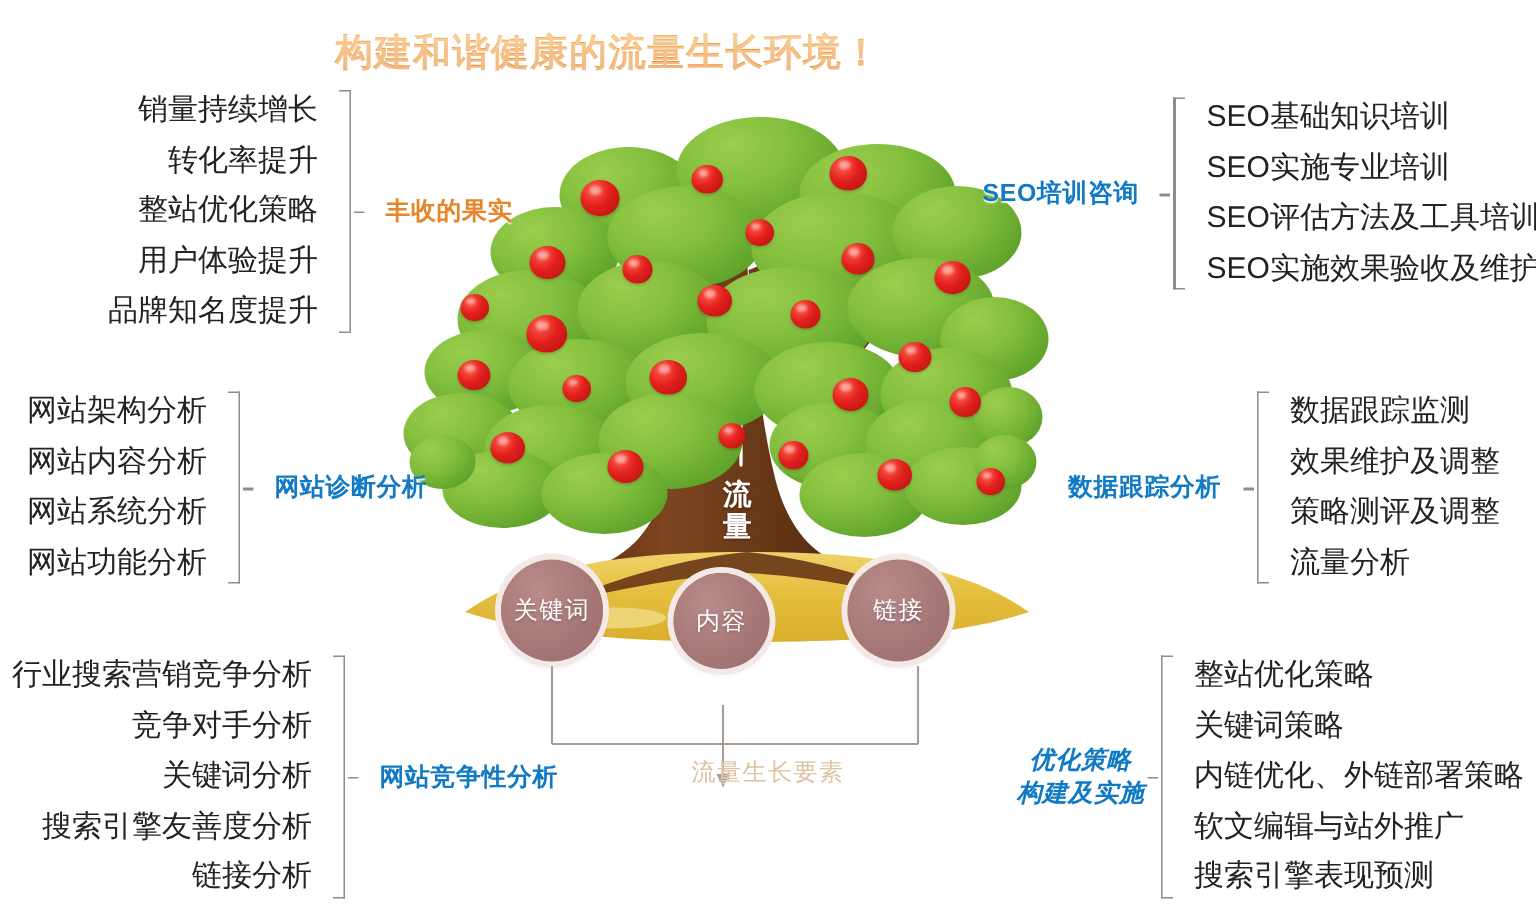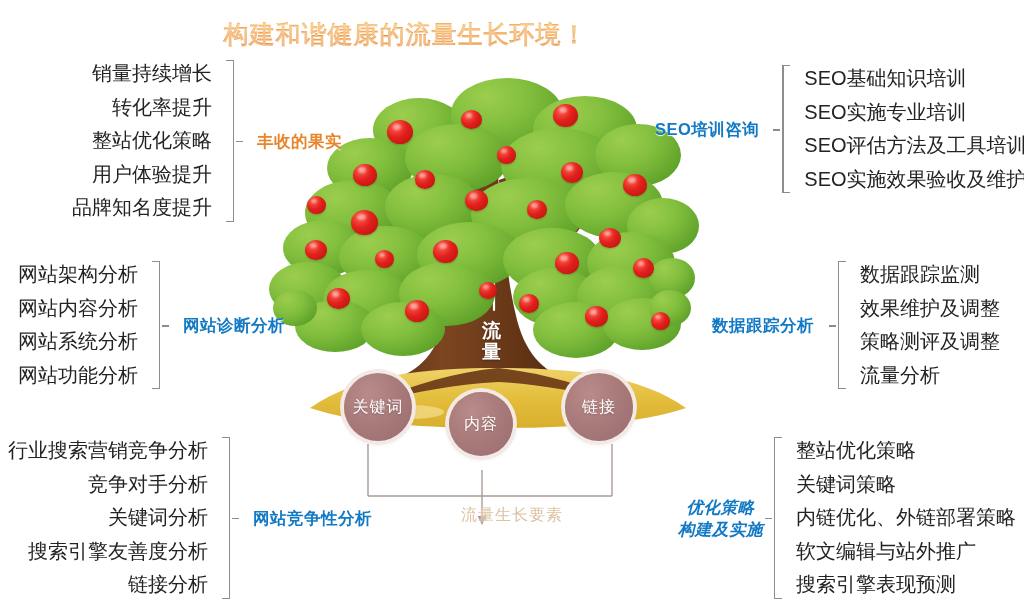--- a/index.html
+++ b/index.html
@@ -88,23 +88,23 @@
 
   
   .node{
     position:absolute;border-radius:50%;
     background:radial-gradient(ellipse at 36% 30%, #b98b8b 0%, #a97b7b 45%, #9a6b6d 100%);
     box-shadow:0 0 0 4px #f3e9e6, 0 2px 6px rgba(0,0,0,.13);
     display:flex;align-items:center;justify-content:center;
     color:#ffffff;font-size:16px;font-weight:500;letter-spacing:1px;
     text-shadow:0 1px 2px rgba(0,0,0,.18);
   }
-  .node.kw{left:344px;top:373px;width:68px;height:68px;}
+  .node.kw{left:334px;top:373px;width:68px;height:68px;}
   .node.lk{left:565px;top:373px;width:68px;height:68px;}
-  .node.ct{left:449px;top:392px;width:64px;height:64px;}
+  .node.ct{left:449px;top:382px;width:64px;height:64px;}
 
   .connector{position:absolute;left:330px;top:430px;width:320px;height:105px;}
   .flow-label{
     position:absolute;left:0;top:505px;width:1024px;text-align:center;
     font-size:16px;color:#dcc2a2;letter-spacing:1px;
     text-shadow:0 1px 0 rgba(255,255,255,.6);
   }
 
   
   .trunk-text{

